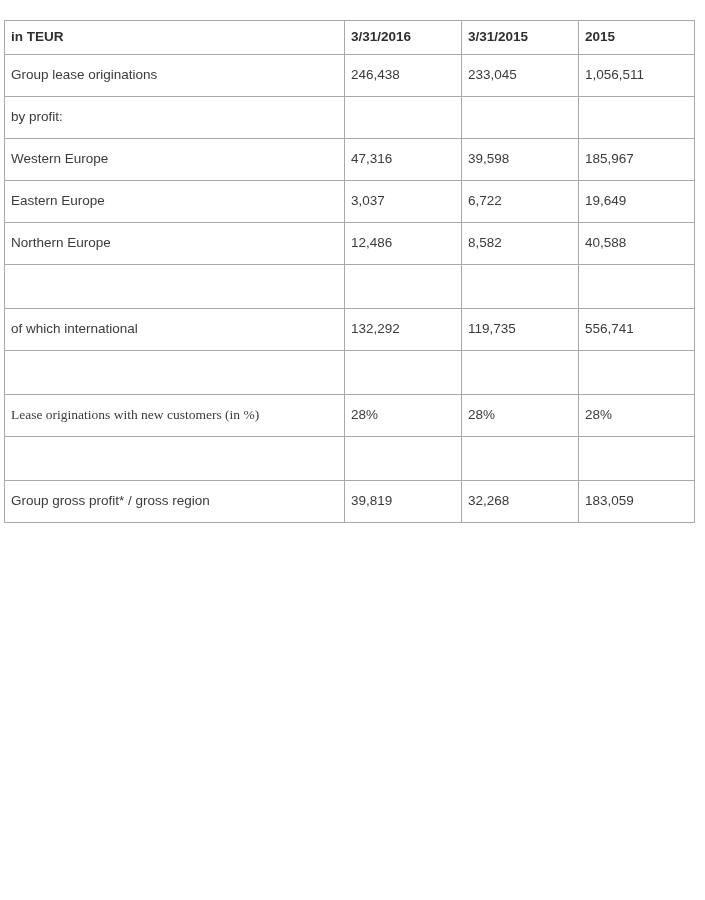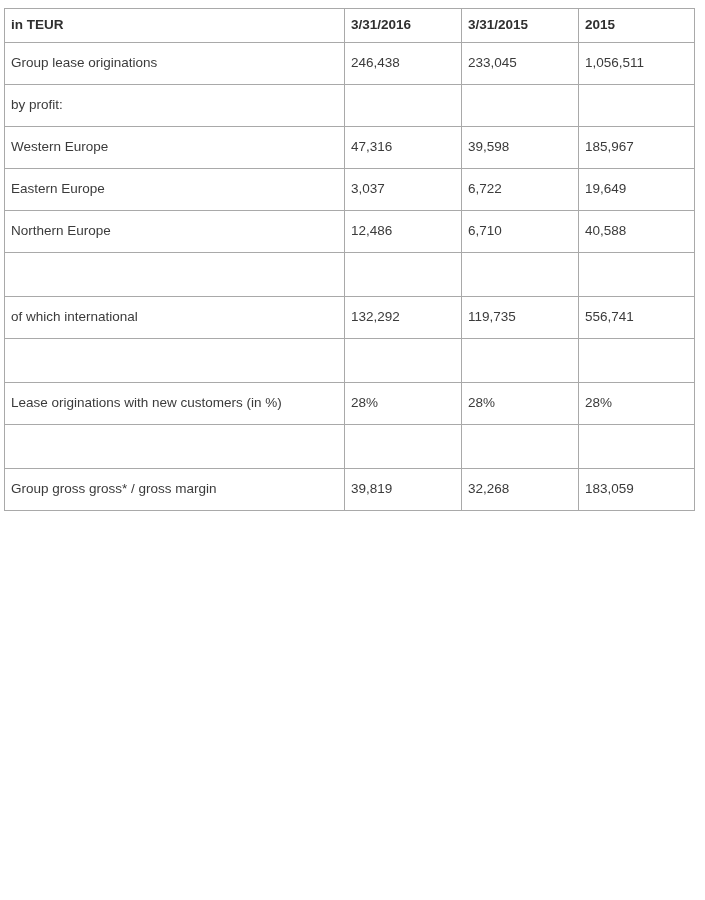--- a/index.html
+++ b/index.html
@@ -19,21 +19,21 @@
     width: 705px;
     height: 900px;
     box-sizing: border-box;
     padding: 0;
   }
   table.fin-table {
     border-collapse: collapse;
     table-layout: fixed;
     width: 690px;
     margin-left: 4px;
-    margin-top: 8px;
+    margin-top: 20px;
   }
   table.fin-table col.c0 { width: 340px; }
   table.fin-table col.c1 { width: 117px; }
   table.fin-table col.c2 { width: 117px; }
   table.fin-table col.c3 { width: 116px; }
 
   table.fin-table td,
   table.fin-table th {
     border: 1px solid #a9a9a9;
     padding: 6px 5px 6px 6px;
@@ -56,20 +56,21 @@
     padding-bottom: 4px;
   }
   tr.spacer-row td {
     height: 44px;
   }
   td.num, th.num {
     padding-left: 6px;
   }
   .tight td:first-child {
     padding-right: 0;
+    font-family: Liberation Serif, serif;
   }
 </style>
 </head>
 <body>
 
 <div class="page">
   <table class="fin-table">
     <colgroup>
       <col class="c0">
         <col class="c1">
@@ -105,21 +106,21 @@
       </tr>
       <tr>
         <td>Eastern Europe</td>
         <td class="num">3,037</td>
         <td class="num">6,722</td>
         <td class="num">19,649</td>
       </tr>
       <tr>
         <td>Northern Europe</td>
         <td class="num">12,486</td>
-        <td class="num">6,710</td>
+        <td class="num">8,582</td>
         <td class="num">40,588</td>
       </tr>
       <tr class="spacer-row">
         <td></td>
         <td class="num"></td>
         <td class="num"></td>
         <td class="num"></td>
       </tr>
       <tr>
         <td>of which international</td>
@@ -139,20 +140,20 @@
         <td class="num">28%</td>
         <td class="num">28%</td>
       </tr>
       <tr class="spacer-row">
         <td></td>
         <td class="num"></td>
         <td class="num"></td>
         <td class="num"></td>
       </tr>
       <tr>
-        <td>Group gross gross* / gross margin</td>
+        <td>Group gross profit* / gross region</td>
         <td class="num">39,819</td>
         <td class="num">32,268</td>
         <td class="num">183,059</td>
       </tr>
     </tbody>
   </table>
 </div>
 
 </body></html>

